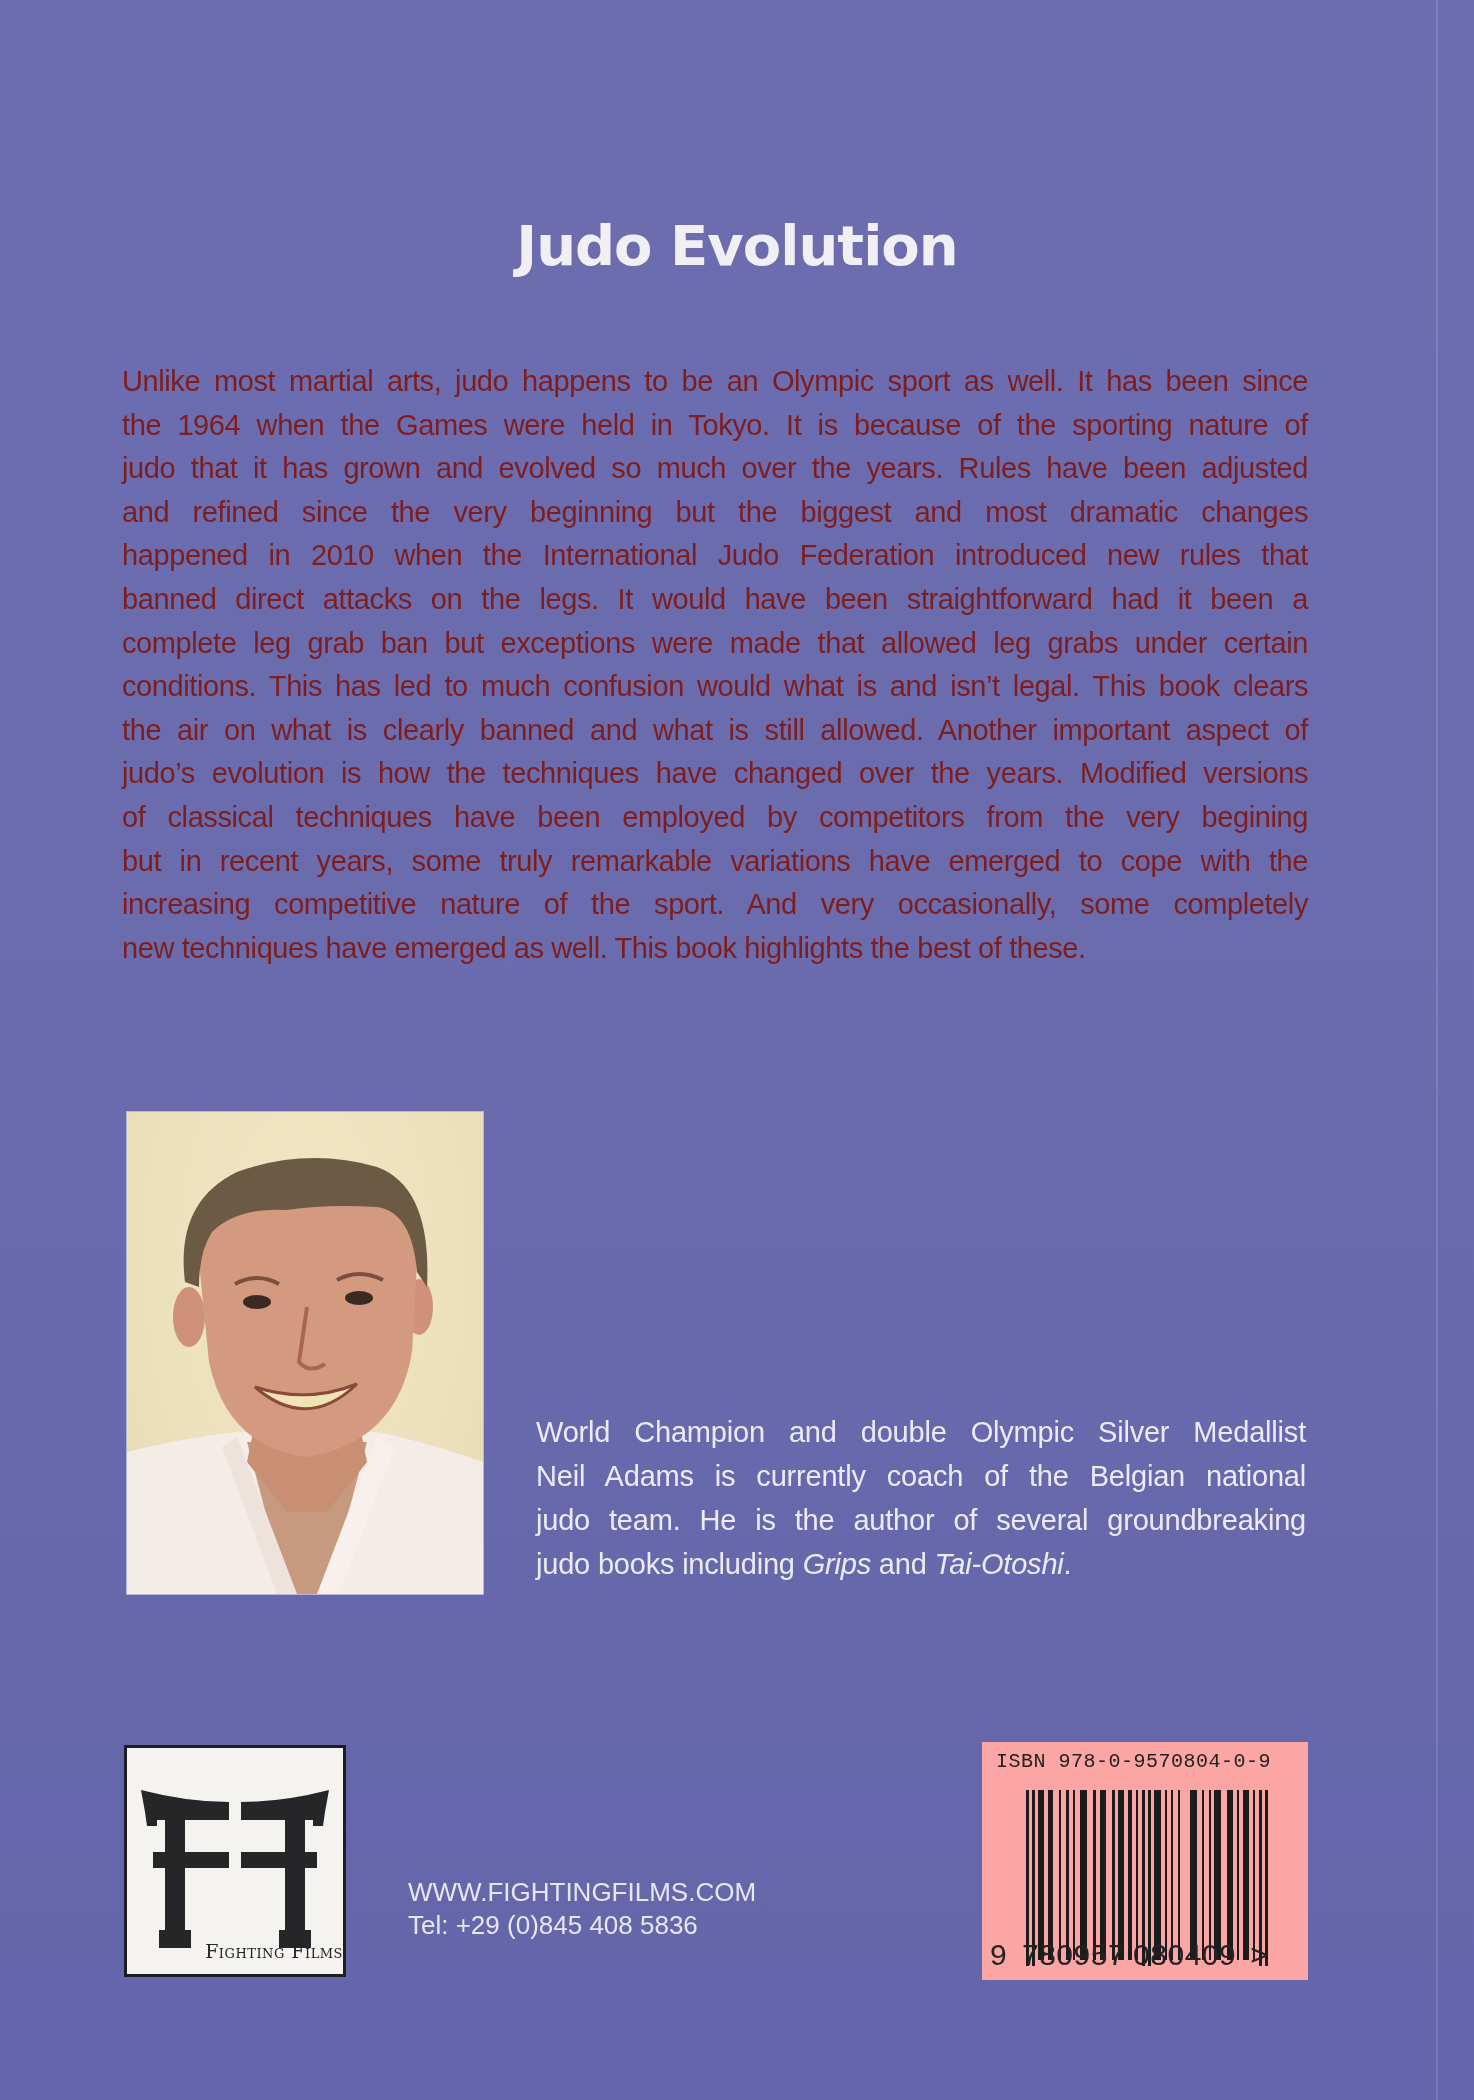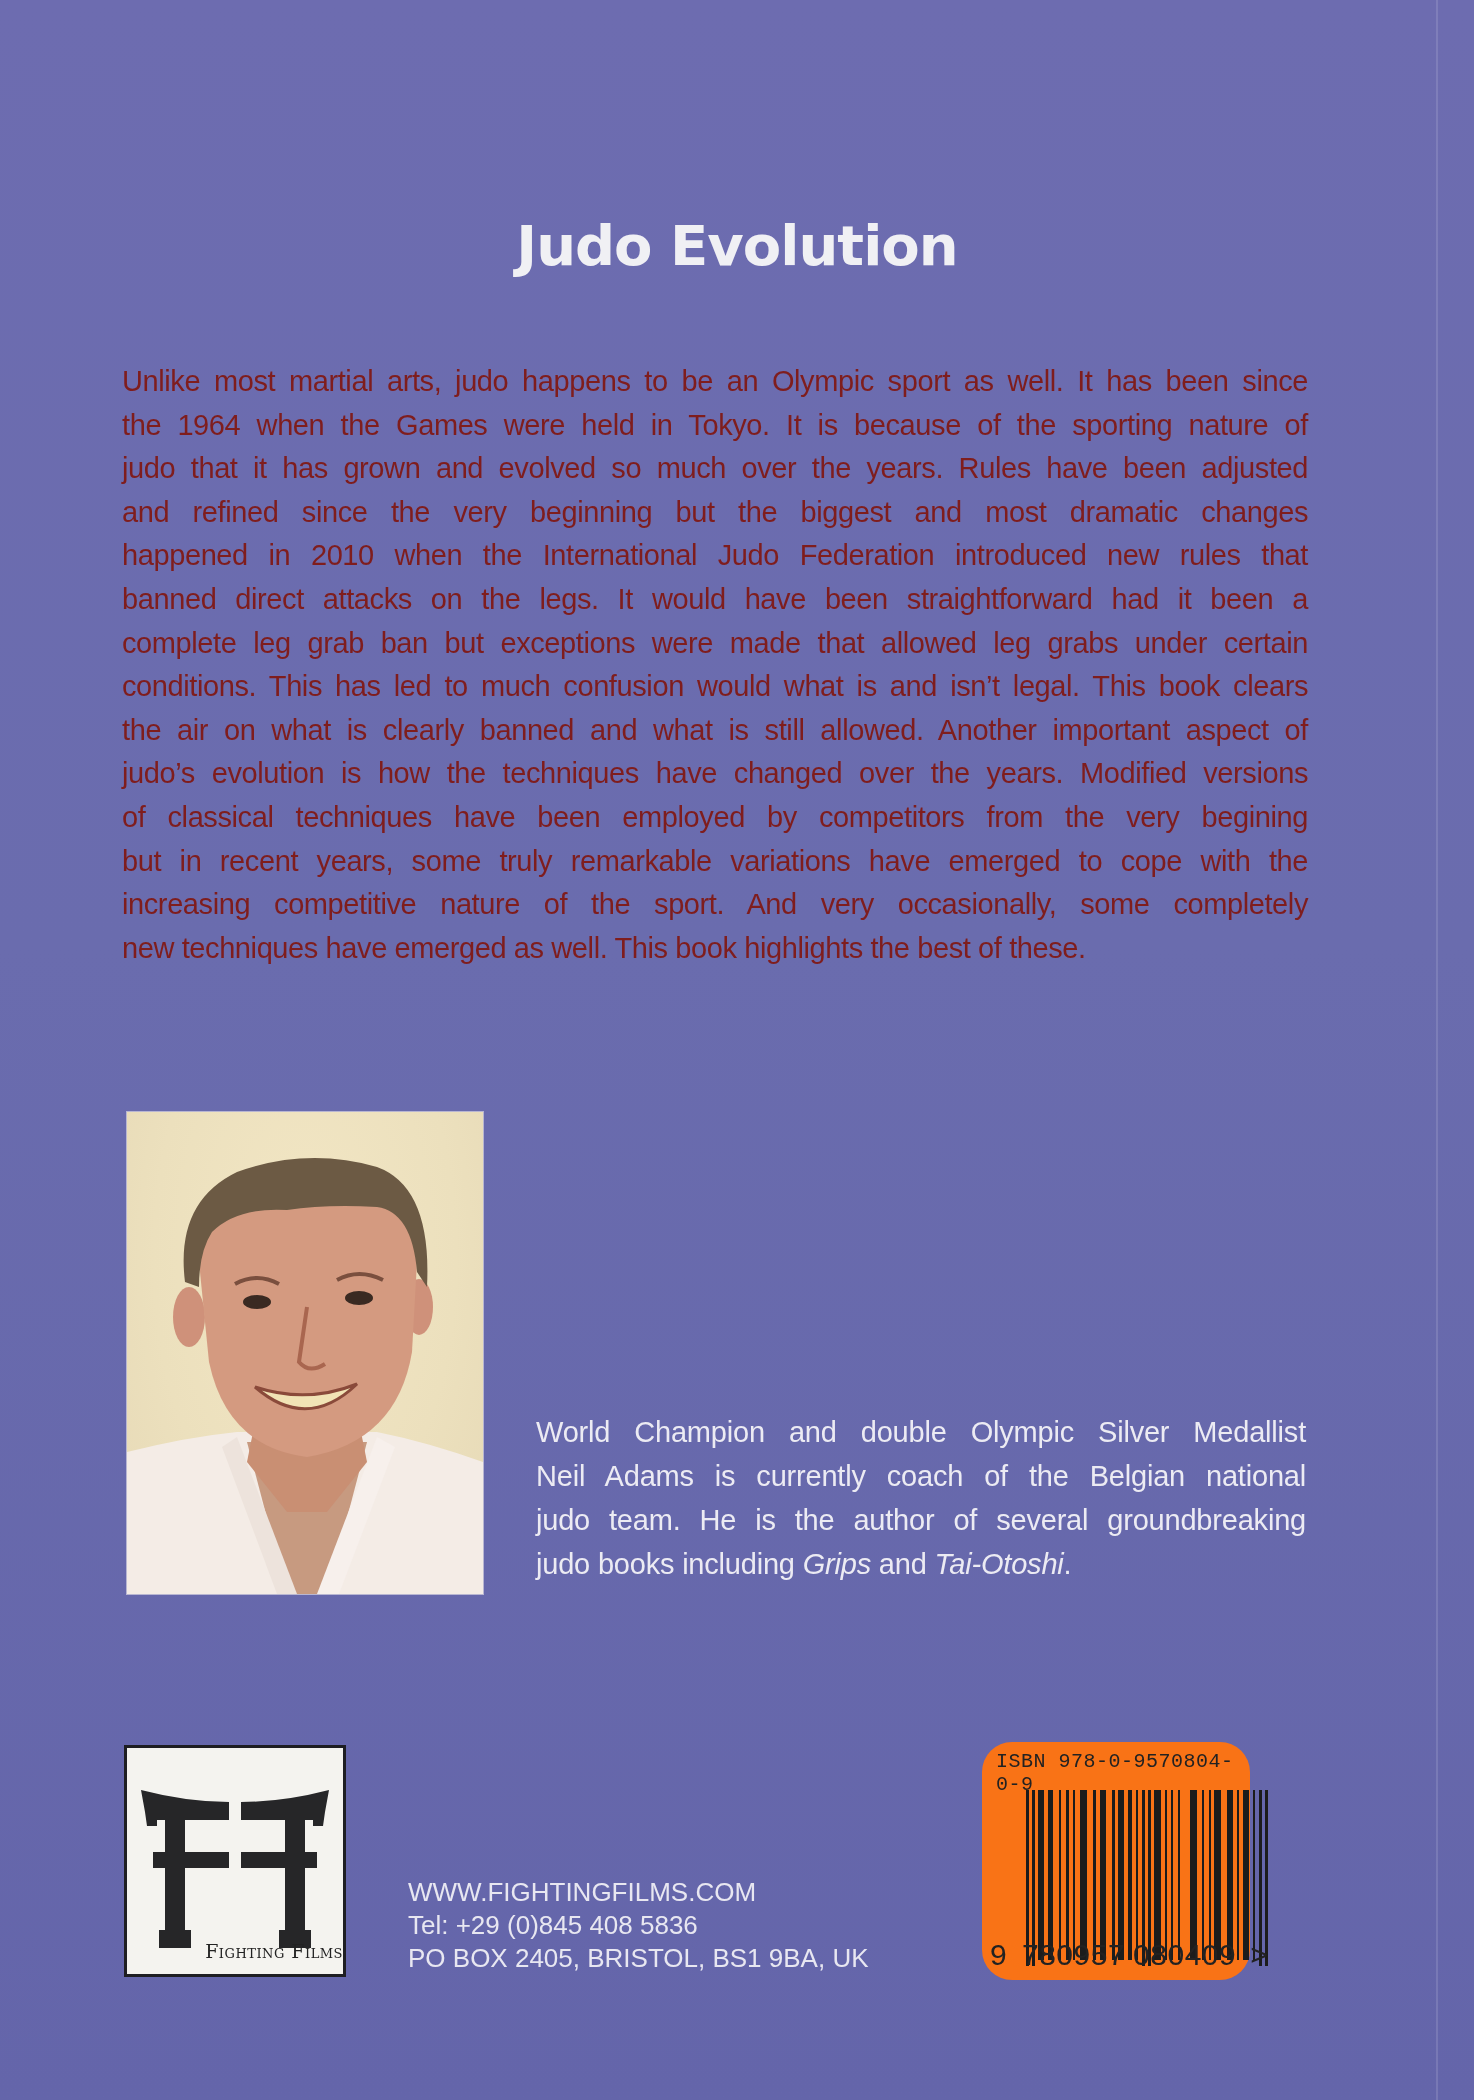--- a/index.html
+++ b/index.html
@@ -45,22 +45,22 @@
     .logo-text {
       position: absolute; left: 0; width: 100%; bottom: 12px; text-align: right;
       font-family: "DejaVu Serif", serif; font-size: 19px; color: #222; letter-spacing: 0.5px;
       font-variant: small-caps;
     }
     .contact {
       position: absolute; left: 408px; top: 1876px; font-size: 26px; line-height: 33px; color: #e8e7f1;
     }
     .contact div { white-space: nowrap; }
     .barcode-box {
-      position: absolute; left: 982px; top: 1742px; width: 268px; height: 238px;
-      background: #f97316; box-sizing: border-box; border-radius: 30px;
+      position: absolute; left: 982px; top: 1742px; width: 326px; height: 238px;
+      background: #fca5a5; box-sizing: border-box;
     }
     .isbn-text {
       position: absolute; left: 14px; top: 8px; font-family: "Liberation Mono", monospace;
       font-size: 20px; color: #222; letter-spacing: 0.5px;
     }
     .bars { position: absolute; left: 24px; top: 48px; }
     .ean {
       position: absolute; left: 8px; bottom: 8px; font-family: "Liberation Sans", sans-serif;
       font-size: 30px; color: #222; white-space: nowrap;
     }
@@ -142,21 +142,20 @@
     <rect x="158" y="50" width="20" height="128" fill="#262628"></rect>
     <rect x="152" y="160" width="32" height="18" fill="#262628"></rect>
     <rect x="114" y="82" width="76" height="16" fill="#262628"></rect>
   </svg>
   <div class="logo-text">Fighting Films</div>
 </div>
 
 <div class="contact">
   <div>WWW.FIGHTINGFILMS.COM</div>
   <div>Tel: +29 (0)845 408 5836</div>
-  <div>PO BOX 2405, BRISTOL, BS1 9BA, UK</div>
 </div>
 
 <div class="barcode-box">
   <div class="isbn-text">ISBN 978-0-9570804-0-9</div>
   <svg class="bars" width="280" height="176" viewBox="0 0 280 176">
     <g fill="#1c1c1c">
       <rect x="20" y="0" width="3" height="176"></rect>
         <rect x="26" y="0" width="3" height="176"></rect>
       <rect x="32" y="0" width="6" height="170"></rect>
         <rect x="42" y="0" width="5" height="170"></rect>

